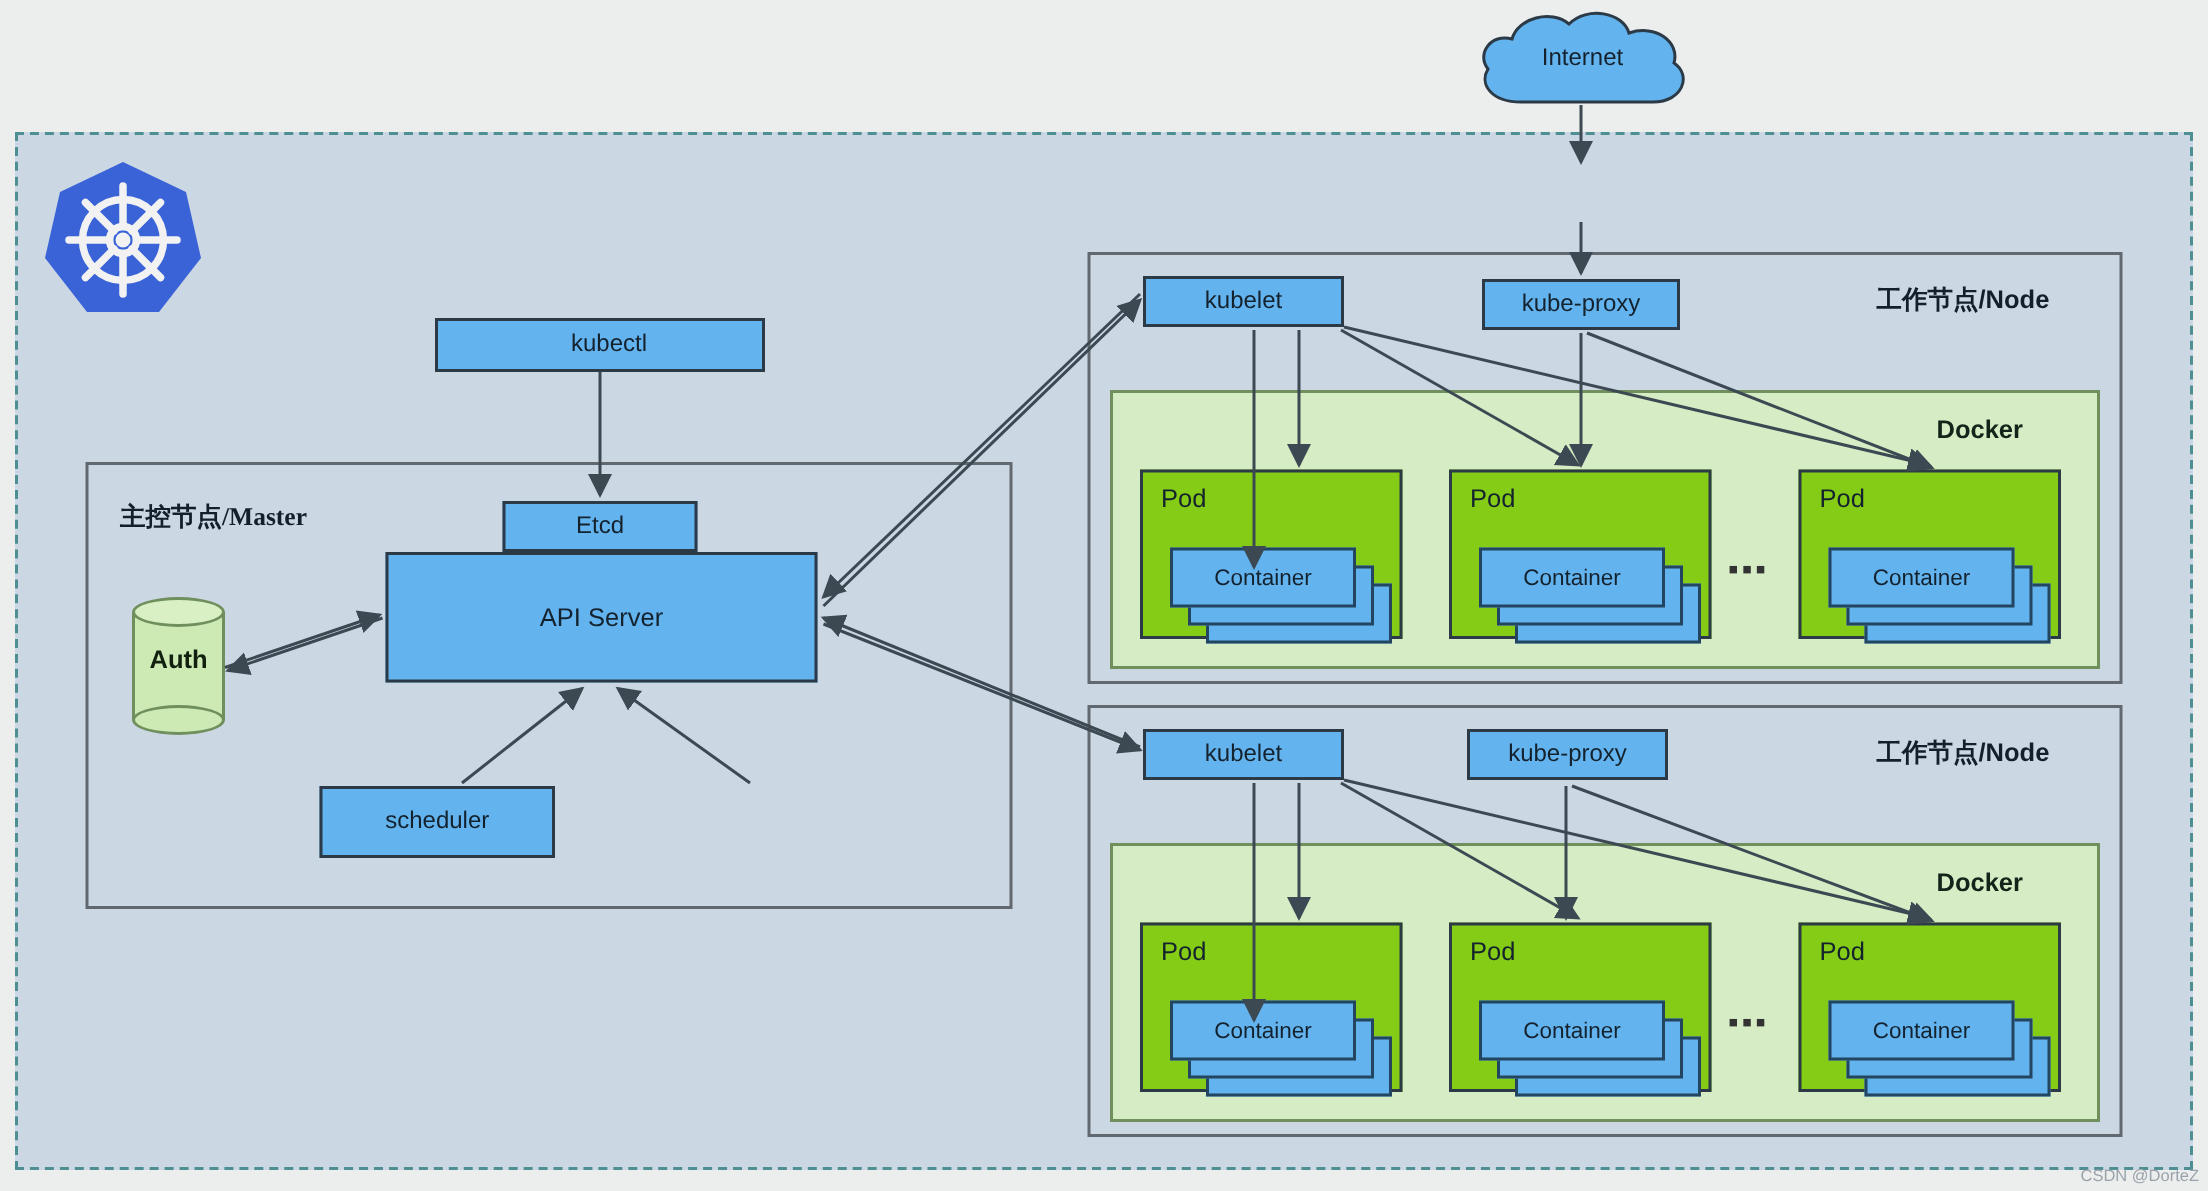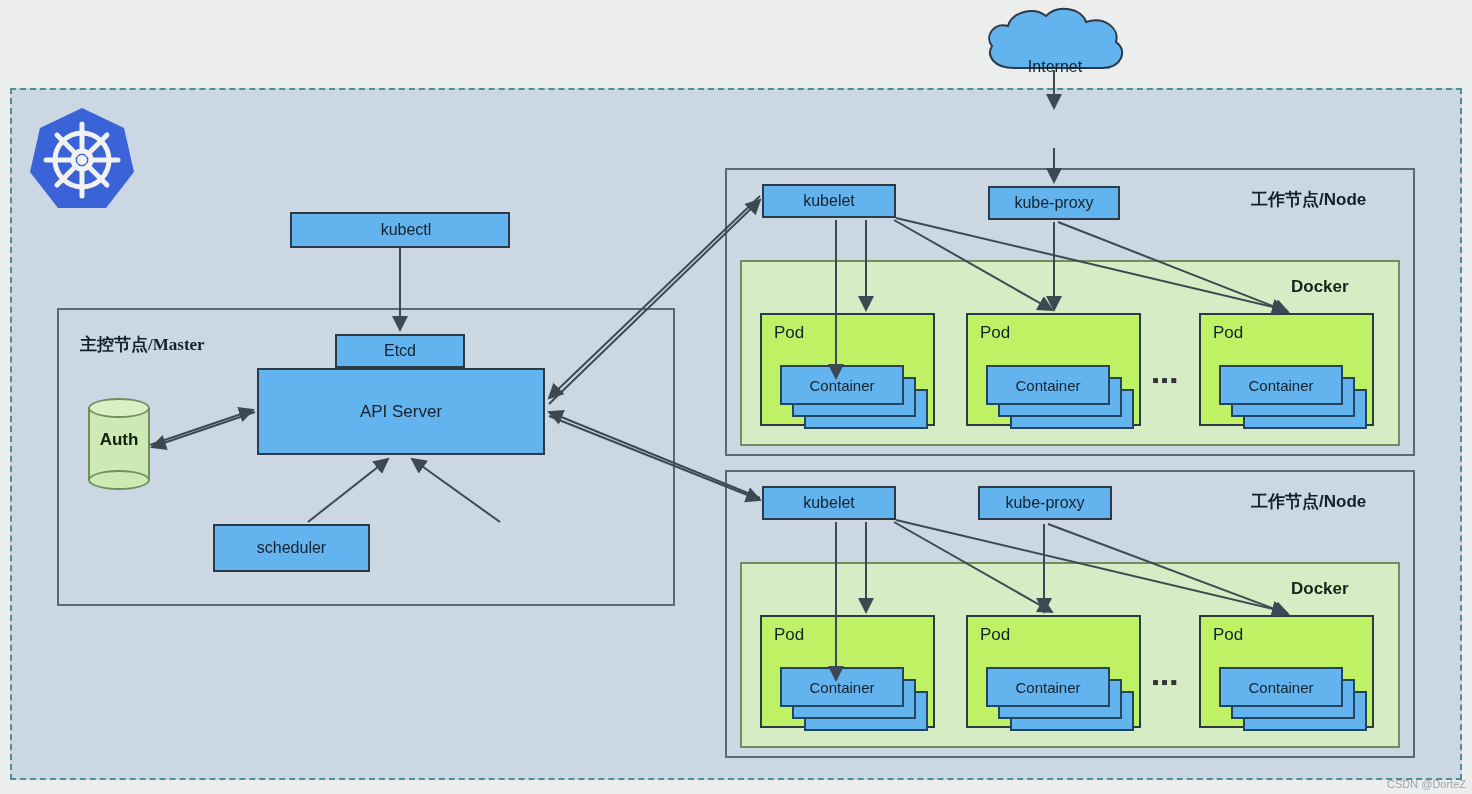--- a/index.html
+++ b/index.html
@@ -42,21 +42,21 @@
     display:flex;align-items:center;justify-content:center;
     color:#14222e;
     font-size:16px;
     text-align:center;
     line-height:1.15;
     white-space:pre-line;
   }
 
   .pod{
     position:absolute;
-    background:#bef264;
+    background:#84cc16;
     border:2px solid #2b3a46;
     box-sizing:border-box;
   }
   .pod-label{
     position:absolute;left:12px;top:8px;
     font-size:17px;color:#14222e;
   }
 
   
   .cstack{position:absolute;}
@@ -110,21 +110,21 @@
     font-weight:bold;font-size:17px;color:#12210f;
   }
 
   
   .k8slogo{position:absolute;left:26px;top:104px;width:112px;height:112px;}
 
   
   .cloud{position:absolute;left:980px;top:6px;width:150px;height:70px;}
   .cloud .ctext{
     position:absolute;left:0;top:24px;width:150px;text-align:center;
-    font-size:16px;color:#14222e;margin-top:28px;
+    font-size:16px;color:#14222e;
   }
 
   svg.arrows{position:absolute;left:0;top:0;width:1472px;height:794px;pointer-events:none;}
 
   .watermark{
     position:absolute;right:6px;bottom:4px;
     font-size:11px;color:#9aa3ab;
     white-space:nowrap;
   }
 </style>

